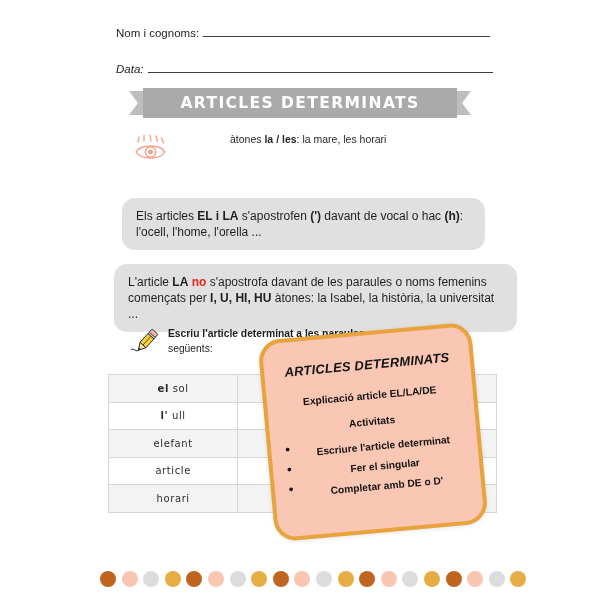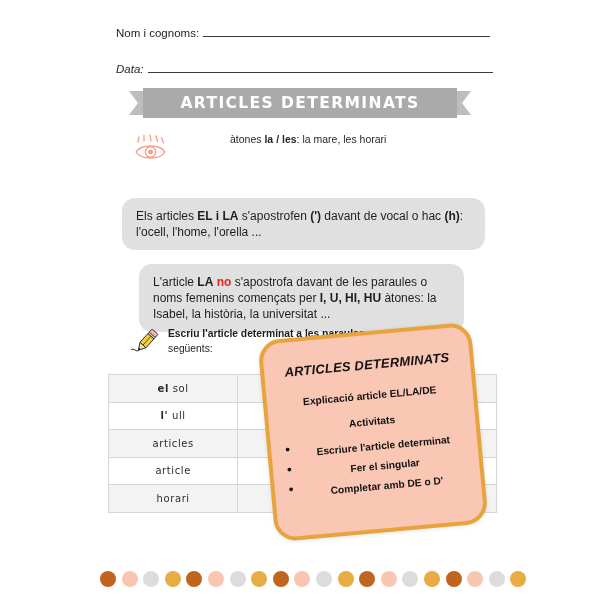--- a/index.html
+++ b/index.html
@@ -121,23 +121,23 @@
     color: #1f1f1f;
     line-height: 16px;
   }
   .note.n1 {
     left: 122px;
     top: 198px;
     width: 363px;
     min-height: 46px;
   }
   .note.n2 {
-    left: 139px;
+    left: 114px;
     top: 264px;
-    width: 325px;
+    width: 403px;
     min-height: 44px;
   }
   .hl-red { color: #e8261a; font-weight: bold; }
 
   
   .exercise {
     position: absolute;
     left: 130px;
     top: 326px;
     width: 330px;
@@ -333,21 +333,21 @@
         <td><b>el</b><span> sol</span></td>
         <td><span></span></td>
         <td><span></span></td>
       </tr>
       <tr>
         <td><b>l'</b><span> ull</span></td>
         <td><span></span></td>
         <td><span></span></td>
       </tr>
       <tr>
-        <td><b></b><span>articles</span></td>
+        <td><b></b><span>elefant</span></td>
         <td><span></span></td>
         <td><span></span></td>
       </tr>
       <tr>
         <td><b></b><span>article</span></td>
         <td><span></span></td>
         <td><span></span></td>
       </tr>
       <tr>
         <td><b></b><span>horari</span></td>

